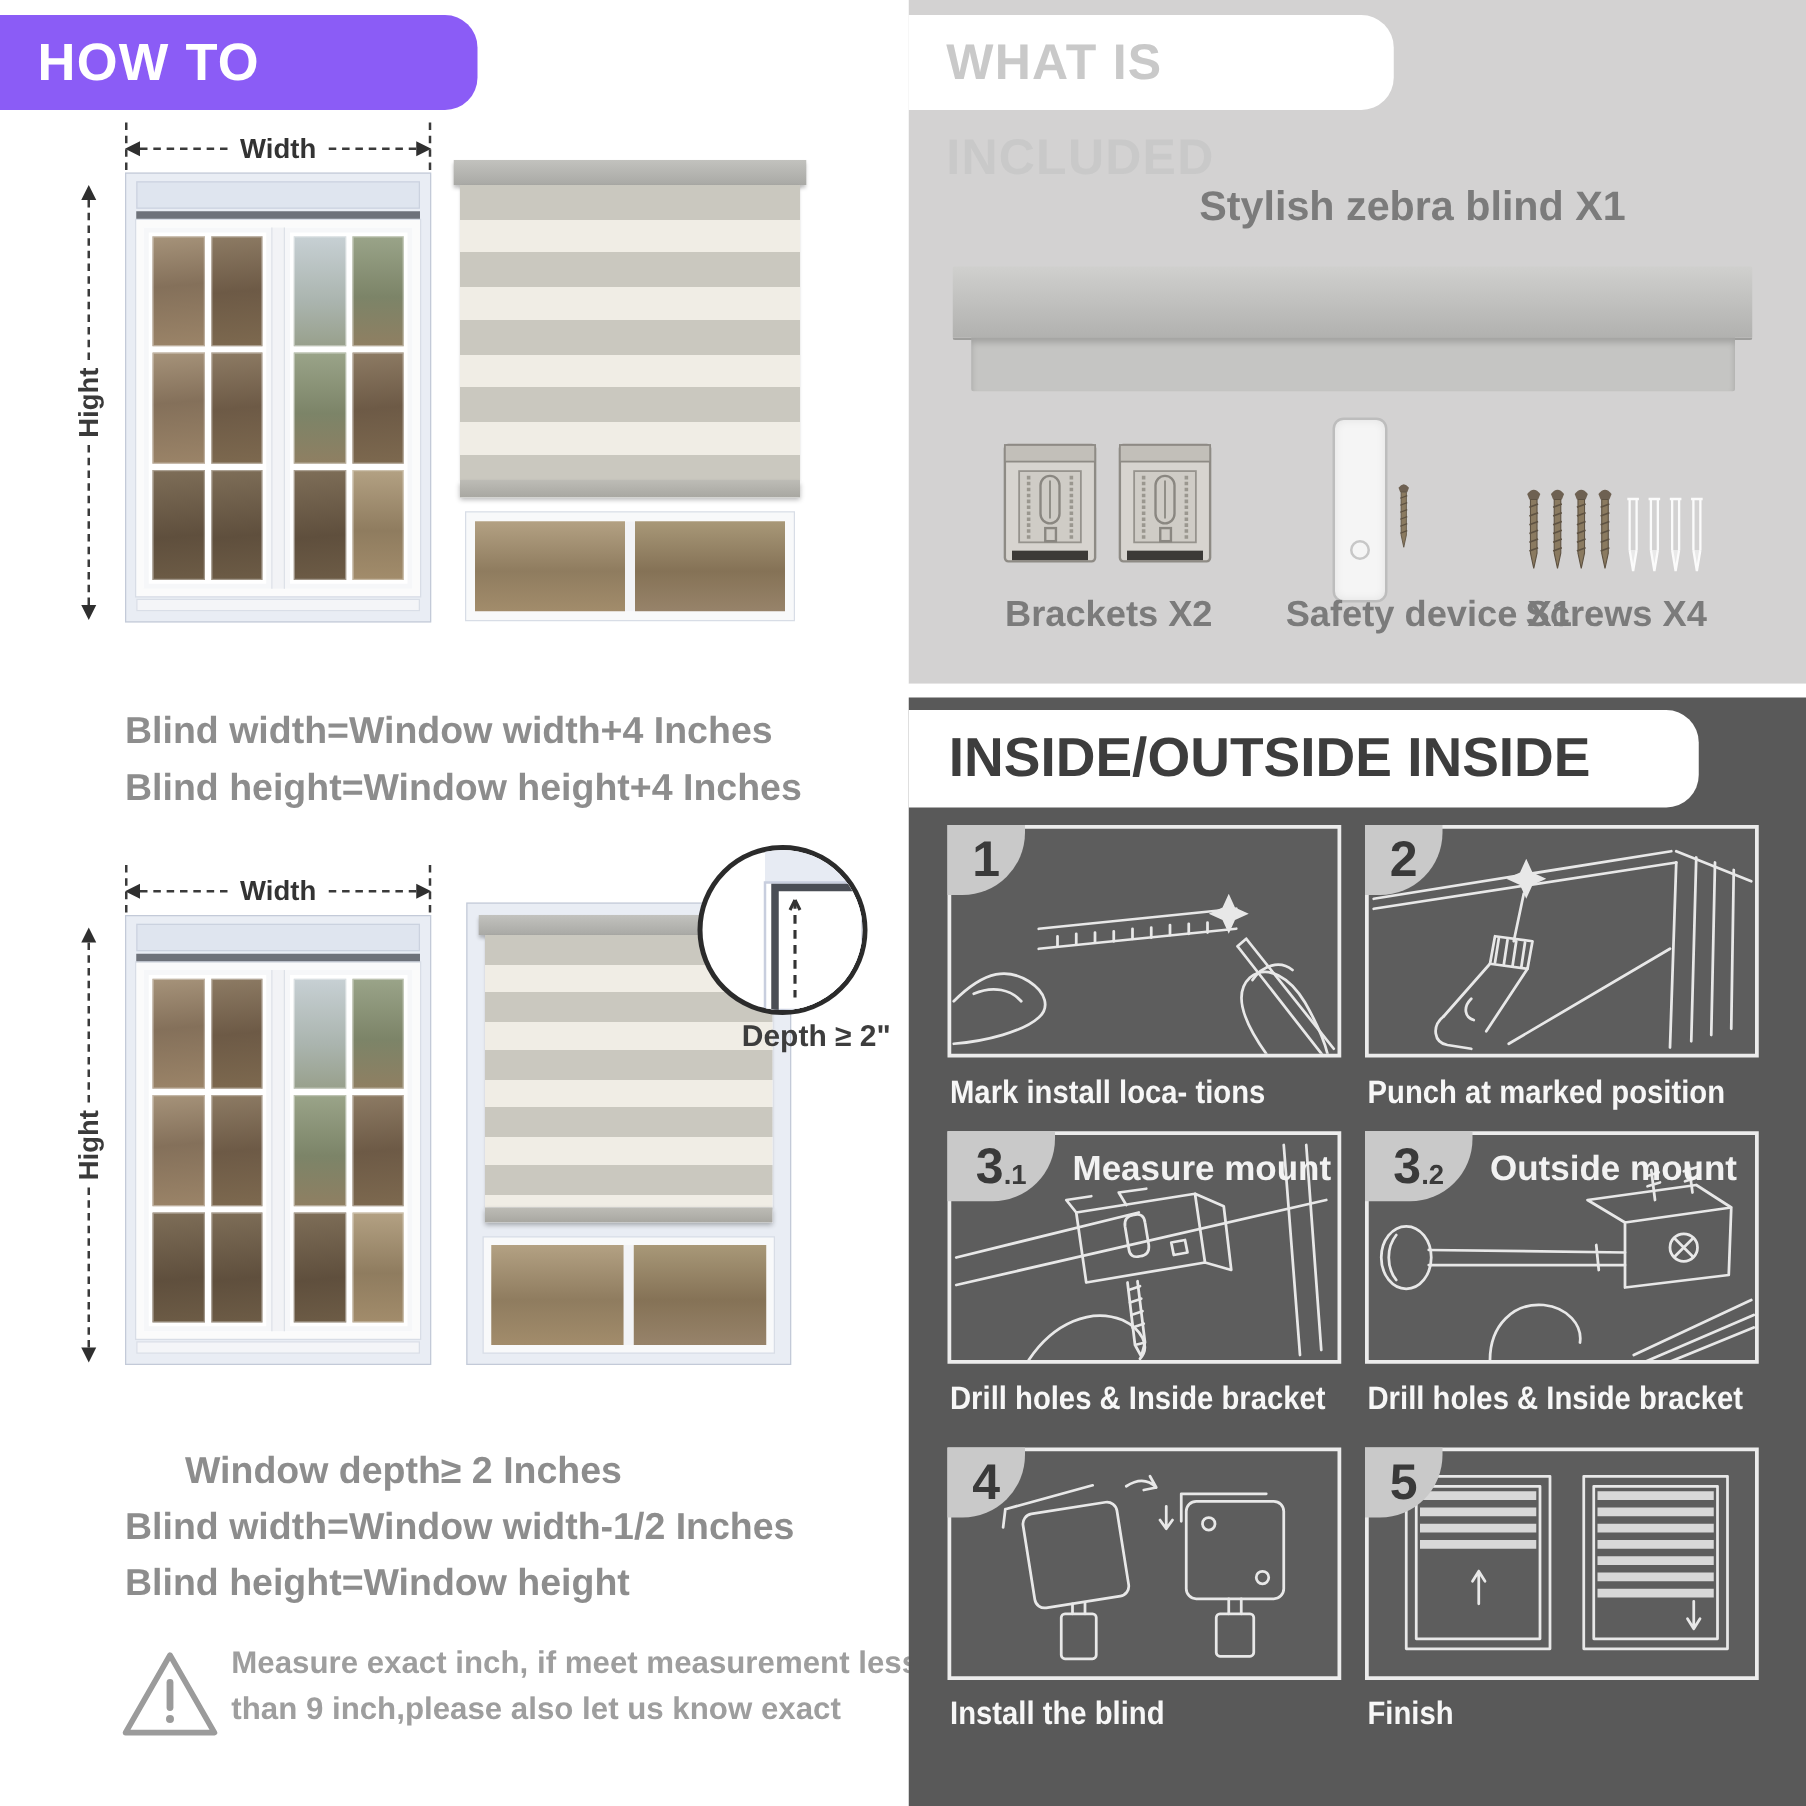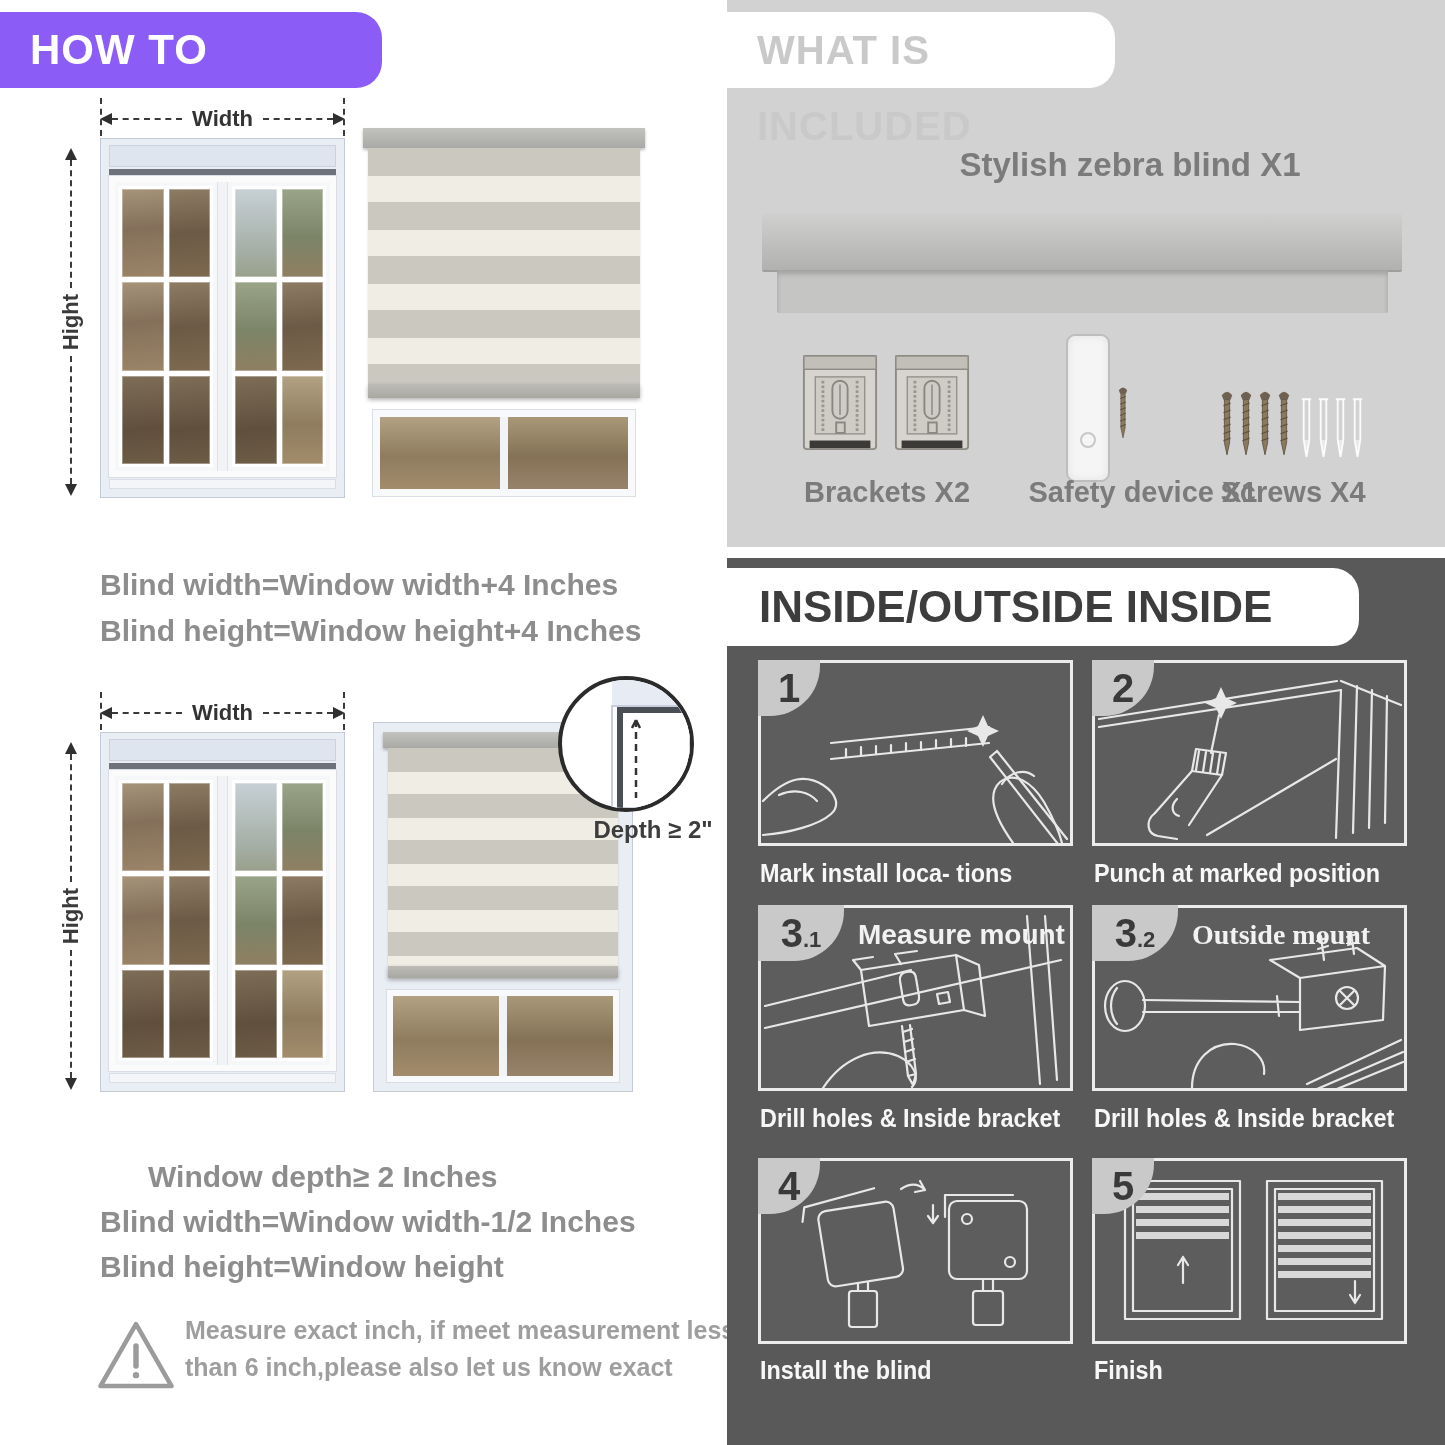--- a/index.html
+++ b/index.html
@@ -227,21 +227,21 @@
   <div class="abs line-gray" style="left:100px;top:1205px;">Blind width=Window width-1/2 Inches</div>
   <div class="abs line-gray" style="left:100px;top:1250px;">Blind height=Window height</div>
 
   <svg class="abs" style="left:95px;top:1318px;" width="82" height="76" viewBox="0 0 90 82">
     <path d="M45,6 L84,74 L6,74 Z" fill="none" stroke="#9b9b9b" stroke-width="5" stroke-linejoin="round"></path>
     <line x1="45" y1="30" x2="45" y2="52" stroke="#9b9b9b" stroke-width="6" stroke-linecap="round"></line>
     <circle cx="45" cy="62" r="3.5" fill="#9b9b9b"></circle>
   </svg>
   <div class="abs note-text" style="left:185px;top:1312px;">
     <div>Measure exact inch, if meet measurement less</div>
-    <div>than 6 inch,please also let us know exact</div>
+    <div>than 9 inch,please also let us know exact</div>
   </div>
 
   <div class="abs right-top"></div>
   <div class="abs inc-header">WHAT IS INCLUDED</div>
   <div class="abs blind-label">Stylish zebra blind X1</div>
 
   <div class="abs rail1"></div>
   <div class="abs rail2"></div>
 
   <svg class="abs" style="left:802px;top:346px;" width="76" height="114" viewBox="0 0 80 115">
@@ -383,21 +383,21 @@
       <ellipse cx="30" cy="98" rx="20" ry="25"></ellipse>
       <path d="M22,80 C14,90 14,106 22,116"></path>
       <path d="M97,180 C97,152 116,134 140,136 C159,138 171,152 169,166"></path>
       <path d="M212,176 L306,132 M222,181 L308,144 M237,183 L308,154"></path>
     </svg>
   </div>
   <div class="abs badge wide" style="left:1092px;top:905px;">
     <span>3</span>
       <span class="sub">.2</span>
   </div>
-  <div class="abs step-title" style="left:1192px;top:919px;font-family:Liberation Serif, serif;">Outside mount</div>
+  <div class="abs step-title" style="left:1192px;top:919px;">Outside mount</div>
   <div class="abs caption" style="left:1094px;top:1103px;">Drill holes &amp;  Inside bracket</div>
 
   <div class="abs step-panel" style="left:758px;top:1158px;">
     <svg class="step-art" viewBox="0 0 309 180" fill="none" stroke="#e8e8e8" stroke-width="2.2" stroke-linecap="round" stroke-linejoin="round">
       <g transform="rotate(-9 100 85)">
         <rect x="62" y="45" width="76" height="76" rx="8"></rect>
         <path d="M50,38 L122,30 M50,38 L46,52"></path>
       </g>
       <path d="M140,28 q14,-9 24,1 M164,29 l-5,-9 M164,29 l-10,2"></path>
       <rect x="88" y="130" width="28" height="36" rx="3"></rect>

